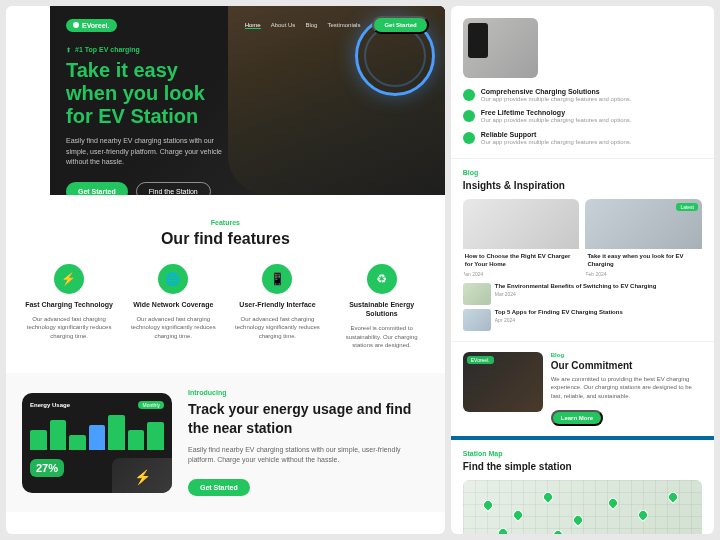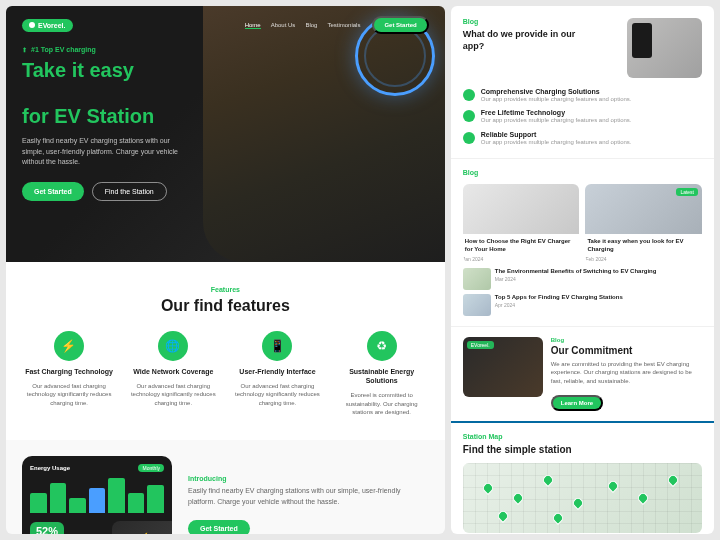--- a/index.html
+++ b/index.html
@@ -24,22 +24,23 @@
       border-radius: 6px;
       scrollbar-width: none;
     }
     .left-panel::-webkit-scrollbar { display: none; }
 
     
     .hero {
       background: #1a1a1a;
       padding: 0;
       position: relative;
-      height: 256px;
+      height: 189px;
       overflow: hidden;
+      margin-left: 44px;
     }
     .hero-bg {
       position: absolute;
       inset: 0;
       background: linear-gradient(135deg, #1a1a1a 40%, #2d2d2d 100%);
     }
     .hero-bg-img {
       position: absolute;
       right: 0;
       top: 0;
@@ -481,21 +482,21 @@
       line-height: 1.3;
     }
     .insight-list-meta {
       font-size: 5px;
       color: #999;
     }
 
     
     .commitment-section {
       padding: 10px 12px;
-      border-bottom: 2px solid #0369a1;
+      border-bottom: 4px solid #0369a1;
       display: flex;
       gap: 8px;
       align-items: flex-start;
     }
     .commitment-img {
       width: 80px;
       height: 60px;
       background: linear-gradient(135deg, #2a2a2a, #4a3a2a);
       border-radius: 6px;
       flex-shrink: 0;
@@ -596,21 +597,21 @@
         <span class="nav-link">Blog</span>
         <span class="nav-link">Testimonials</span>
       </div>
       <button class="nav-cta">Get Started</button>
     </nav>
 
     <div class="hero-content">
       <div class="hero-tag">#1 Top EV charging</div>
       <h1 class="hero-title">
         <span>Take it easy</span><br>
-        <br>
+        <span>when you look</span><br>
         <span>for EV</span> <span style="color:#22c55e;">Station</span>
       </h1>
       <p class="hero-desc">Easily find nearby EV charging stations with our simple, user-friendly platform. Charge your vehicle without the hassle.</p>
       <div class="hero-buttons">
         <button class="btn-green">Get Started</button>
         <button class="btn-outline">Find the Station</button>
       </div>
     </div>
   </div>
 
@@ -650,42 +651,39 @@
       </div>
       <div class="mockup-chart">
         <div class="chart-bar" style="height:20px;background:#22c55e;"></div>
         <div class="chart-bar" style="height:30px;background:#22c55e;"></div>
         <div class="chart-bar" style="height:15px;background:#22c55e;"></div>
         <div class="chart-bar" style="height:25px;background:#4a9eff;"></div>
         <div class="chart-bar" style="height:35px;background:#22c55e;"></div>
         <div class="chart-bar" style="height:20px;background:#22c55e;"></div>
         <div class="chart-bar" style="height:28px;background:#22c55e;"></div>
       </div>
-      <div class="percentage-badge">52%</div>
+      <div class="percentage-badge">27%</div>
       <div class="mockup-car"></div>
       <div class="bolt-icon">⚡</div>
     </div>
 
     <div class="track-content">
       <div class="track-tag">Introducing</div>
+      <h3 class="track-title">Track your energy usage and find the near station</h3>
       <p class="track-desc">Easily find nearby EV charging stations with our simple, user-friendly platform. Charge your vehicle without the hassle.</p>
       <button class="btn-green">Get Started</button>
     </div>
   </div>
 
 </div>
 
 <div class="right-panel">
 
   <div class="provide-section">
     <div class="provide-header">
-      <div class="provide-content">
-        <div class="section-tag">Blog</div>
-        <div style="font-size:9px;font-weight:800;color:#1a1a1a;line-height:1.3;max-width:130px;">What do we provide in our app?</div>
-      </div>
       <div class="provide-mockup">
         <div class="provide-mockup-img"></div>
         <div class="provide-phone"></div>
       </div>
     </div>
     <div class="provide-items">
       <div class="provide-item">
         <div class="provide-dot"></div>
         <div class="provide-item-text">
           <h4>Comprehensive Charging Solutions</h4>
@@ -704,20 +702,21 @@
         <div class="provide-item-text">
           <h4>Reliable Support</h4>
           <p>Our app provides multiple charging features and options.</p>
         </div>
       </div>
     </div>
   </div>
 
   <div class="insights-section">
     <div class="section-tag">Blog</div>
+    <div style="font-size:10px;font-weight:800;color:#1a1a1a;">Insights &amp; Inspiration</div>
     <div class="insights-grid">
       <div class="insight-card">
         <div class="insight-img insight-img-car"></div>
         <div class="insight-text">How to Choose the Right EV Charger for Your Home</div>
         <div class="insight-meta">Jan 2024</div>
       </div>
       <div class="insight-card">
         <div class="insight-img insight-img-street">
           <span class="insight-badge">Latest</span>
         </div>

